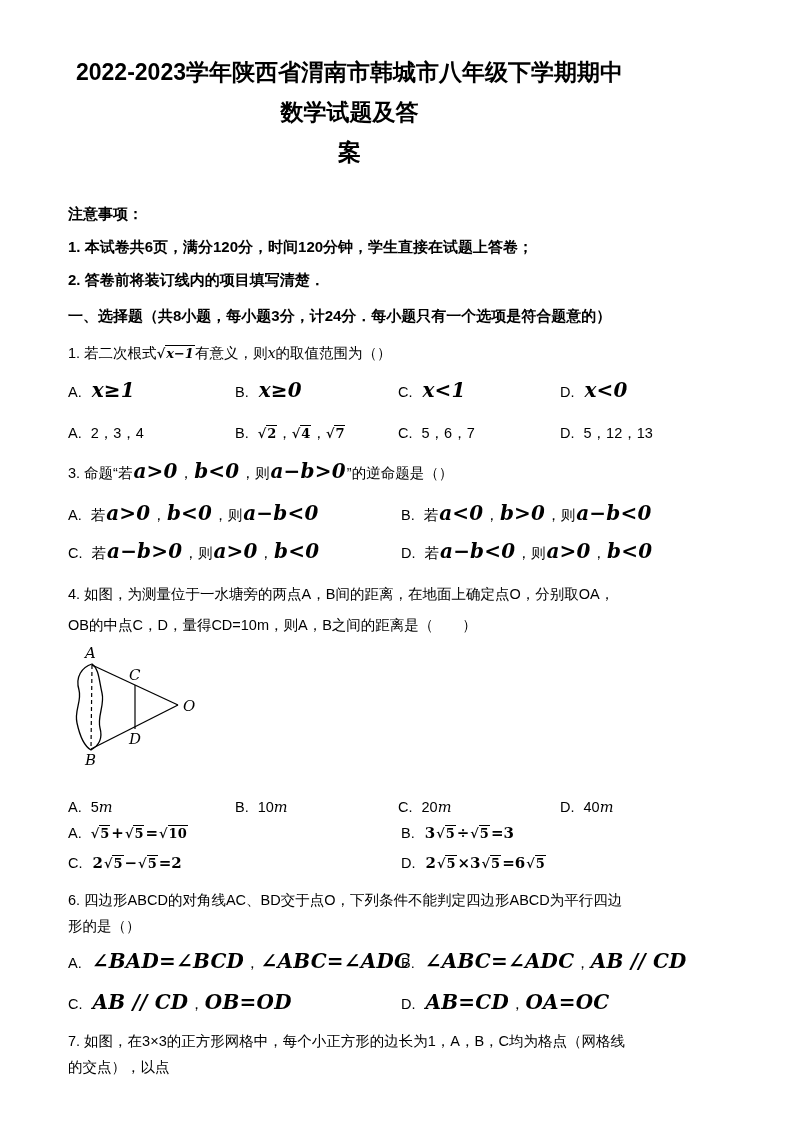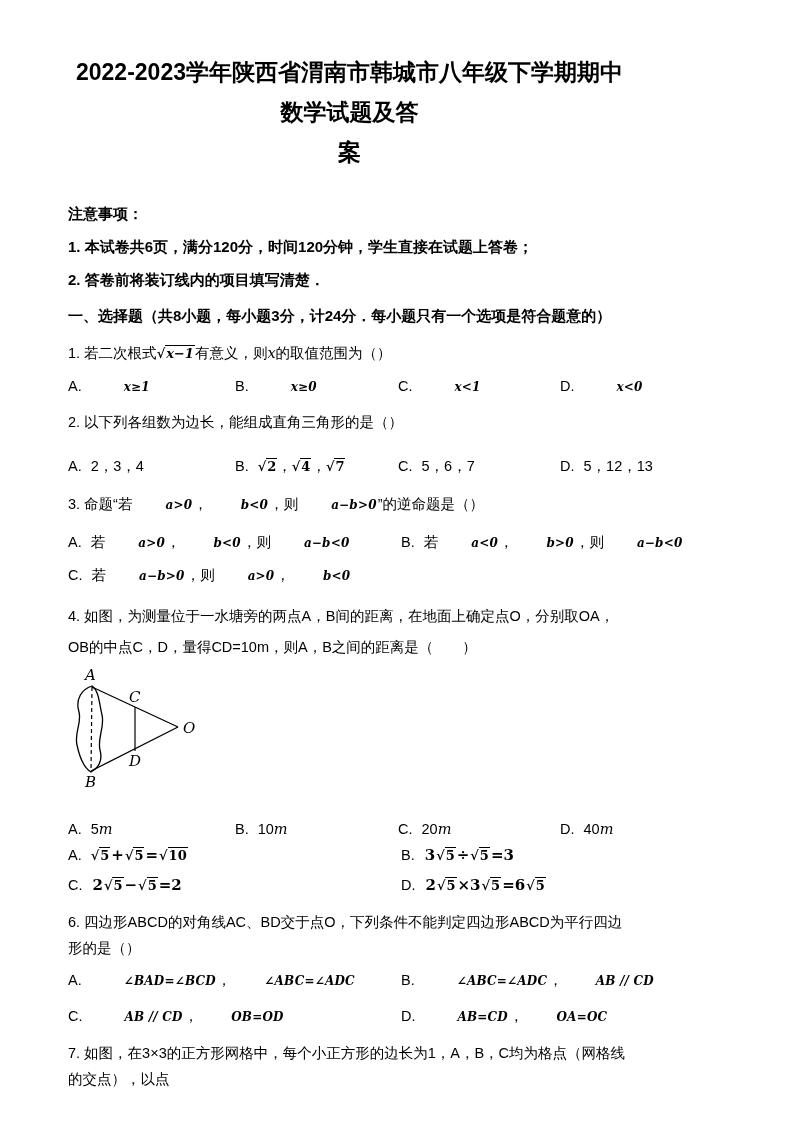--- a/index.html
+++ b/index.html
@@ -8,21 +8,21 @@
   .title-line{font-size:23px;font-weight:bold;text-align:center;line-height:40px;font-family:"Liberation Sans","DejaVu Sans",sans-serif;}
   .notice-h{font-weight:bold;font-size:15px;margin-top:32px;line-height:20px;}
   .notice-i{font-weight:bold;font-size:15px;margin-top:13px;line-height:20px;}
   .section-h{font-weight:bold;font-size:15px;margin-top:15px;line-height:22px;}
   .stem{font-size:14.5px;line-height:26px;}
   .row4{display:grid;grid-template-columns:167px 163px 162px 1fr;align-items:baseline;font-size:14.5px;}
   .row2{display:grid;grid-template-columns:327px 1fr;align-items:baseline;font-size:14.5px;gap:6px;}
   .opt{white-space:nowrap;}
   .lab{margin-right:9px;}
   
-  .m{font-family:"DejaVu Serif","DejaVu Sans",serif;font-style:italic;font-weight:bold;font-size:12px;letter-spacing:.2px;padding:0 1px;margin-left:32px;}
+  .m{font-family:"DejaVu Serif","DejaVu Sans",serif;font-style:italic;font-weight:bold;font-size:20px;letter-spacing:.2px;padding:0 1px;}
   .mn{font-family:"DejaVu Serif","DejaVu Sans",serif;font-style:normal;font-weight:bold;font-size:15px;padding:0 1px;}
   .sq{font-family:"DejaVu Serif","DejaVu Sans",serif;font-weight:bold;font-size:13px;white-space:nowrap;}
   .sq::before{content:"\221A";font-style:normal;}
   .sq .r{border-top:1.5px solid #000;padding:0 1px;font-style:normal;}
   .sq .r.it{font-style:italic;}
   .iv{font-family:"DejaVu Serif","DejaVu Sans",serif;font-style:italic;}
   .fig{margin:2px 0 2px 4px;}
   .fig text{font-family:"DejaVu Serif","DejaVu Sans",serif;font-style:italic;font-size:15px;fill:#000;}
 </style>
 </head>
@@ -45,39 +45,39 @@
     </div>
     <div class="row4" style="margin-top:11px;">
       <span class="opt"><span class="lab">A.</span><span class="m">x≥1</span></span>
       <span class="opt"><span class="lab">B.</span><span class="m">x≥0</span></span>
       <span class="opt"><span class="lab">C.</span><span class="m">x&lt;1</span></span>
       <span class="opt"><span class="lab">D.</span><span class="m">x&lt;0</span></span>
     </div>
   </div>
 
   <div>
-    <div class="stem" style="margin-top:15px;">2. 以下列各组数为边长，能组成直角三角形的是（）</div>
     <div class="row4" style="margin-top:22px;">
       <span class="opt"><span class="lab">A.</span><span>2，3，4</span></span>
       <span class="opt"><span class="lab">B.</span><span class="sq"><span class="r">2</span></span><span>，</span><span class="sq"><span class="r">4</span></span><span>，</span><span class="sq"><span class="r">7</span></span></span>
       <span class="opt"><span class="lab">C.</span><span>5，6，7</span></span>
       <span class="opt"><span class="lab">D.</span><span>5，12，13</span></span>
     </div>
   </div>
 
   <div>
     <div class="stem" style="margin-top:15px;">
       <span>3. 命题“若</span><span class="m">a&gt;0</span><span>，</span><span class="m">b&lt;0</span><span>，则</span><span class="m">a−b&gt;0</span><span>”的逆命题是（）</span>
     </div>
     <div class="row2" style="margin-top:15px;">
       <span class="opt"><span class="lab">A.</span><span>若</span><span class="m">a&gt;0</span><span>，</span><span class="m">b&lt;0</span><span>，则</span><span class="m">a−b&lt;0</span></span>
       <span class="opt"><span class="lab">B.</span><span>若</span><span class="m">a&lt;0</span><span>，</span><span class="m">b&gt;0</span><span>，则</span><span class="m">a−b&lt;0</span></span>
     </div>
     <div class="row2" style="margin-top:14px;">
       <span class="opt"><span class="lab">C.</span><span>若</span><span class="m">a−b&gt;0</span><span>，则</span><span class="m">a&gt;0</span><span>，</span><span class="m">b&lt;0</span></span>
+      <span class="opt"><span class="lab">D.</span><span>若</span><span class="m">a−b&lt;0</span><span>，则</span><span class="m">a&gt;0</span><span>，</span><span class="m">b&lt;0</span></span>
     </div>
   </div>
 
   <div>
     <div class="stem" style="margin-top:16px;line-height:31px;">4. 如图，为测量位于一水塘旁的两点A，B间的距离，在地面上确定点O，分别取OA，OB的中点C，D，量得CD=10m，则A，B之间的距离是（　　）</div>
     <svg class="fig" width="160" height="130" viewBox="0 0 160 130">
 
       <path d="M20,21 C10,24 3,34 7,47 C10,58 2,68 5,80 C8,94 12,103 19,107 C26,103 31,96 28,85 C25,73 33,62 30,50 C27,37 27,26 20,21 Z" fill="none" stroke="#000" stroke-width="1.3"></path>
 
       <line x1="20" y1="22" x2="19" y2="106" stroke="#000" stroke-width="1.2" stroke-dasharray="4 3"></line>

